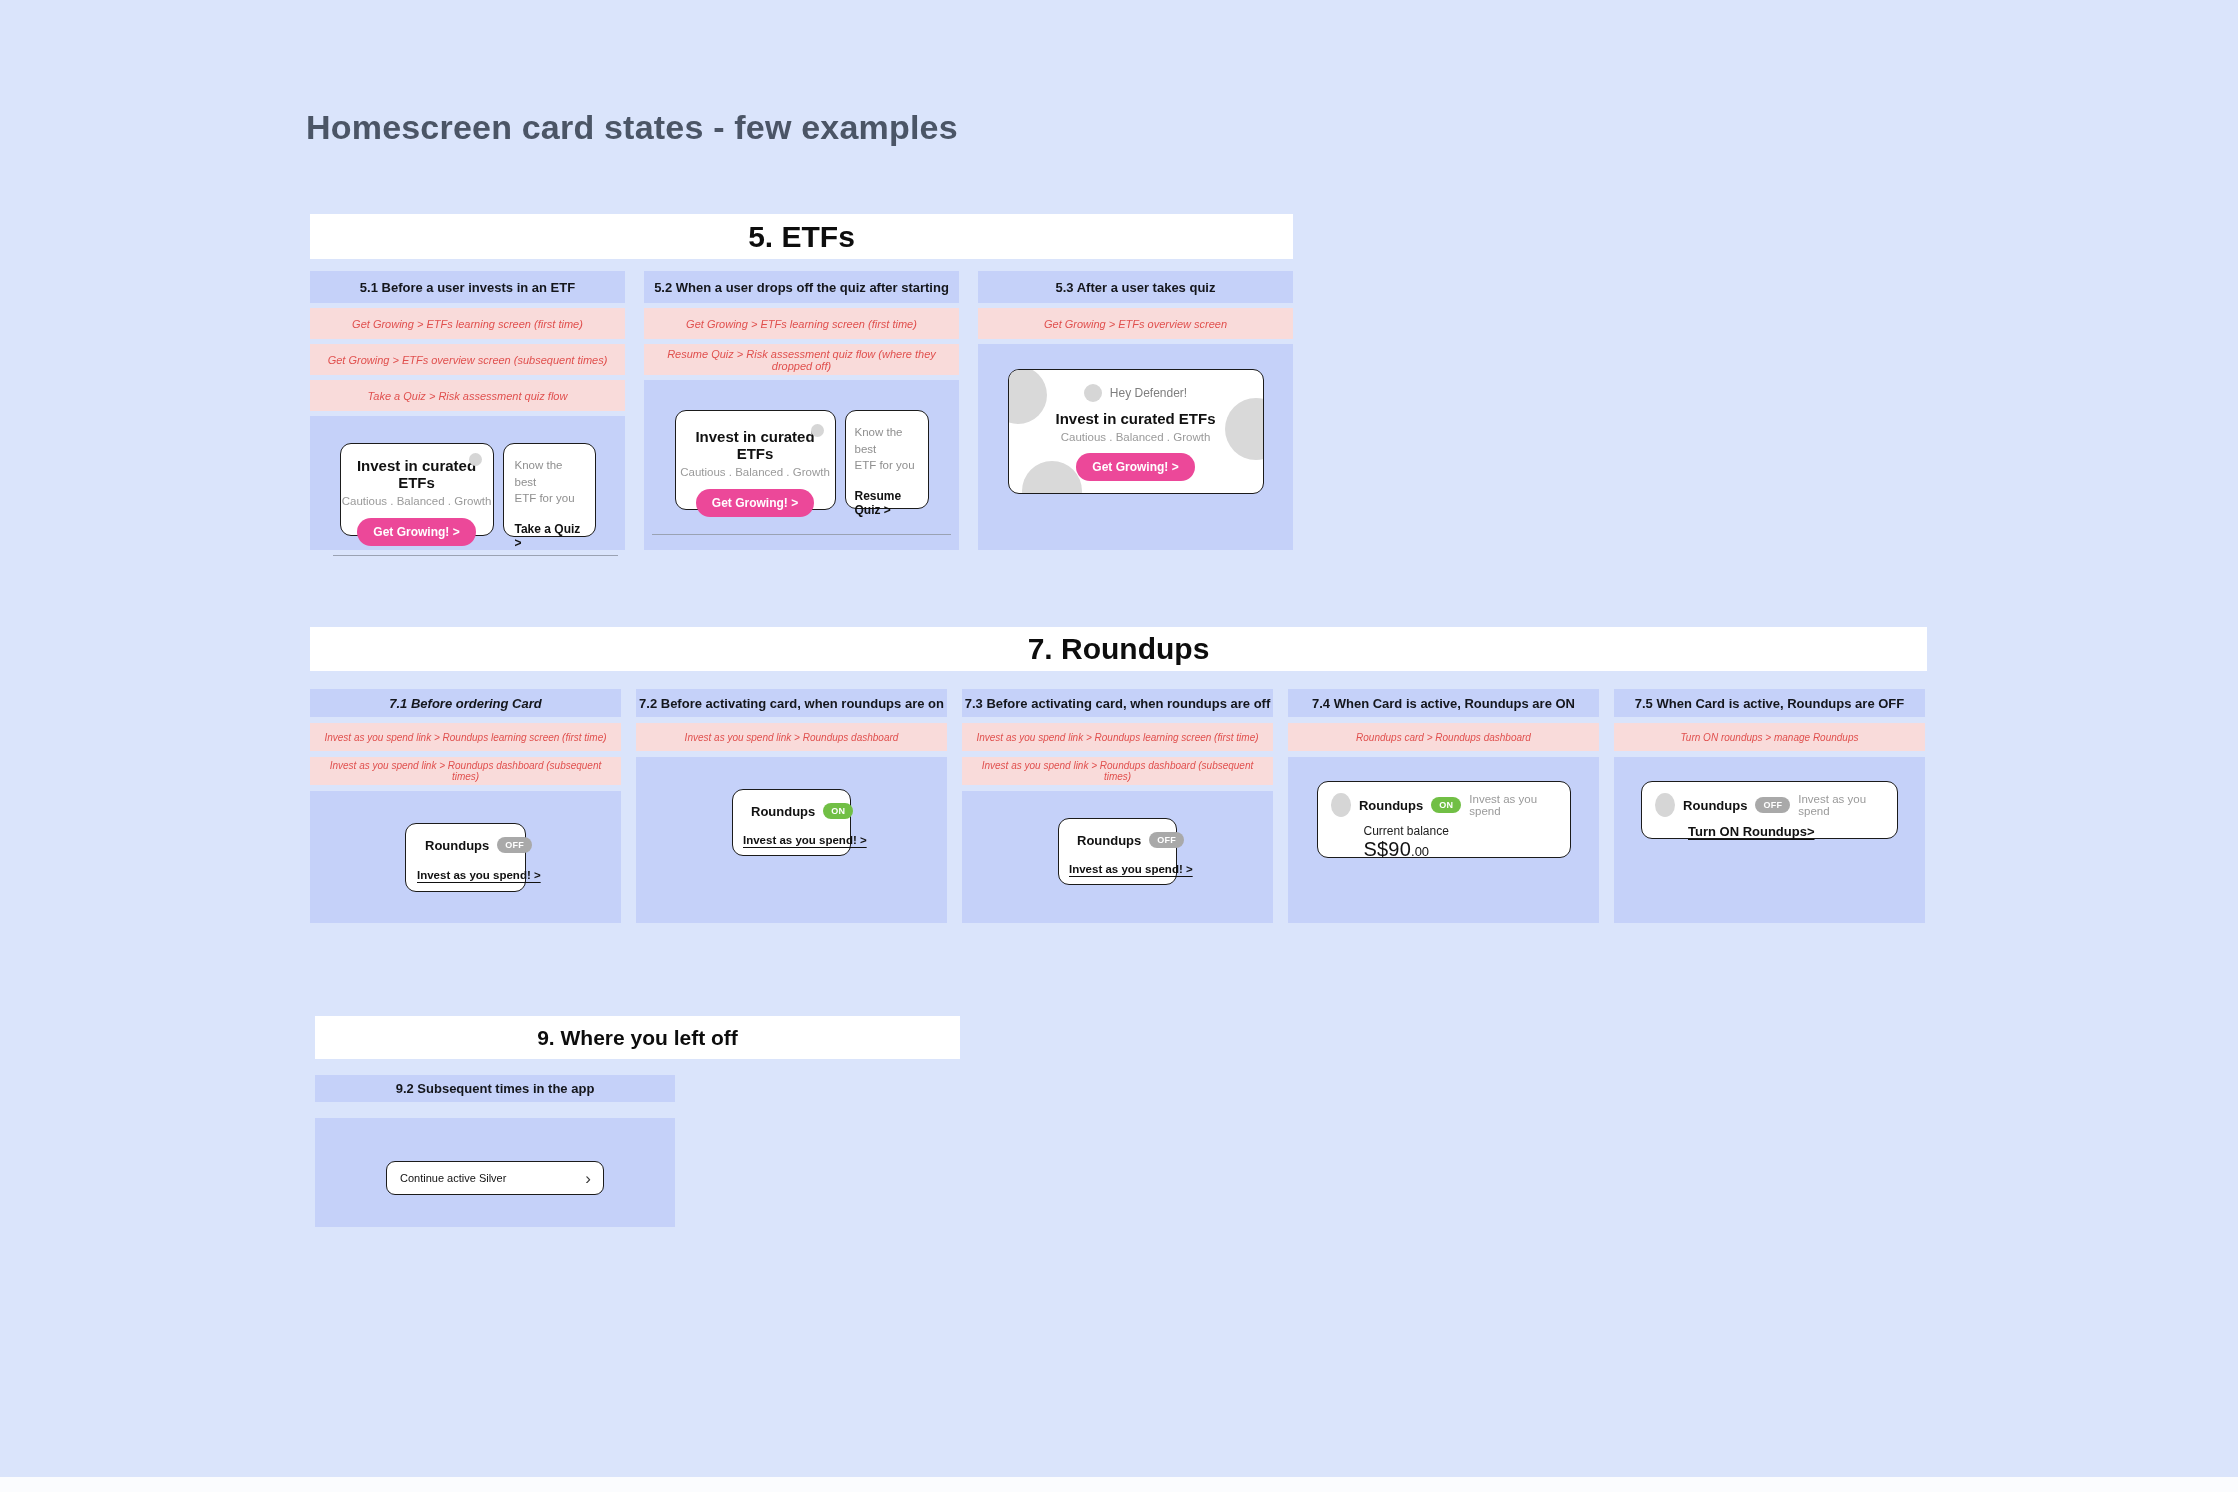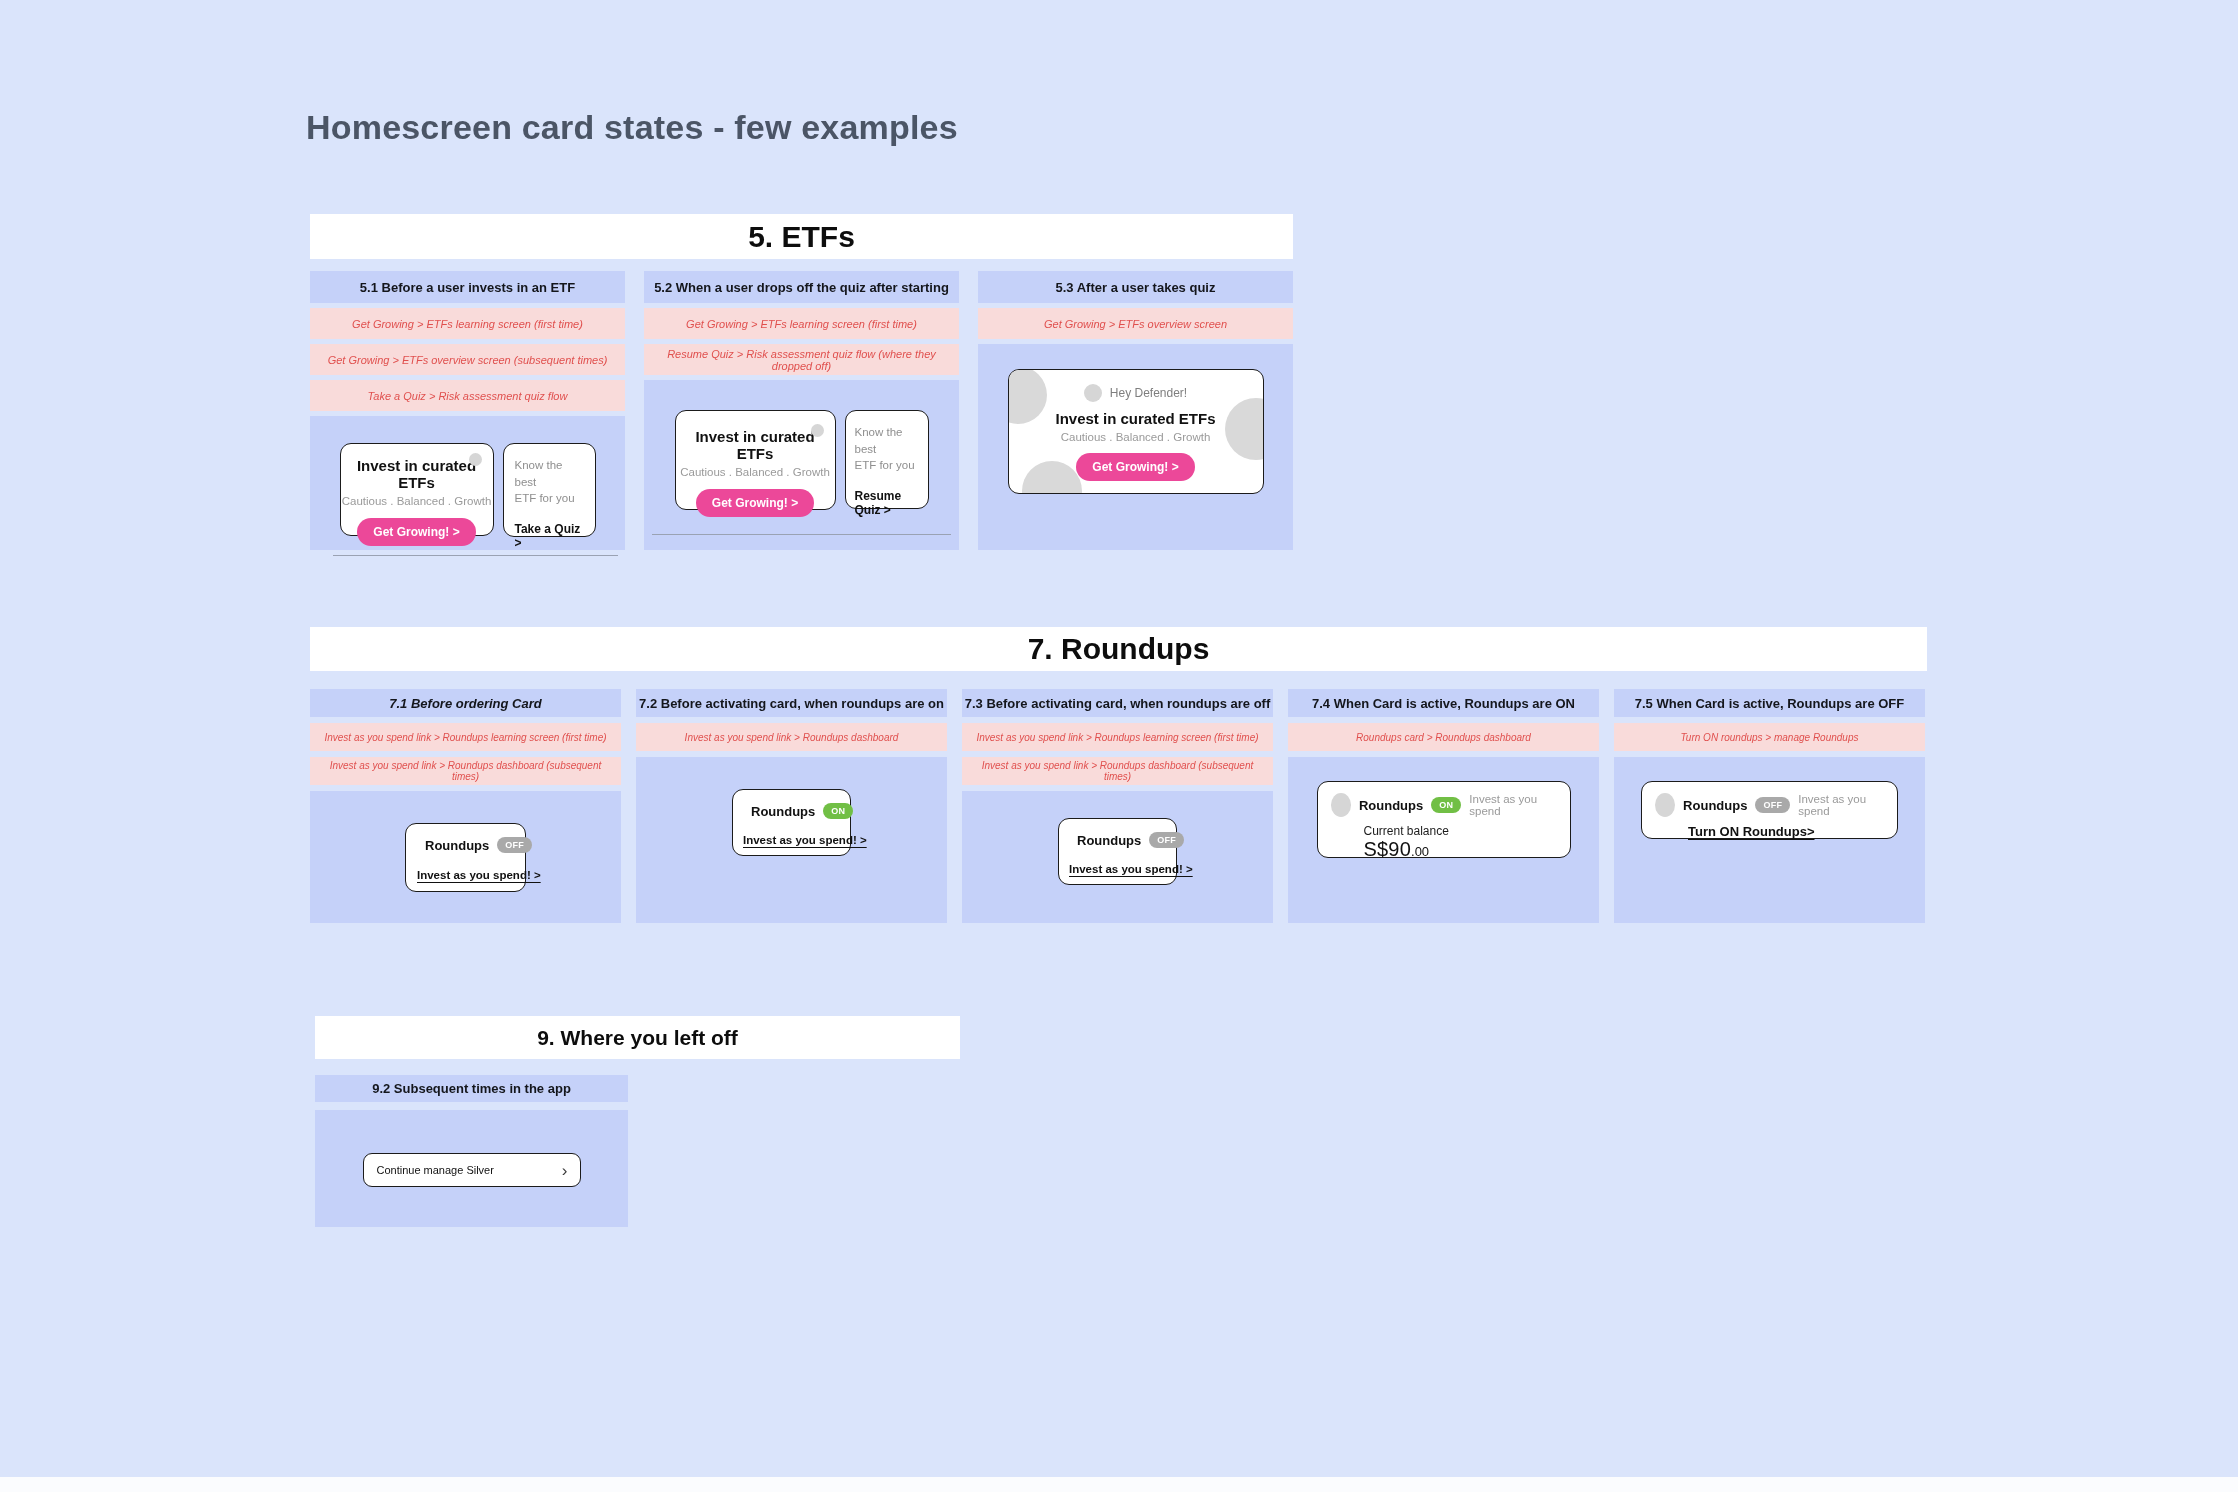--- a/index.html
+++ b/index.html
@@ -251,25 +251,25 @@
       </div>
 
     </div>
   </div>
 
   <div class="section" style="left:315px; top:1016px; width:645px;">
     <div class="section-header" style="height:43px; font-size:21px;">9. Where you left off</div>
     <div class="cols" style="margin-top:16px; gap:19px;">
 
 
-      <div class="col" style="width:313px; height:152px; gap:8px;">
+      <div class="col" style="width:360px; height:152px; gap:16px;">
         <div class="col-header" style="height:27px;">9.2 Subsequent times in the app</div>
         <div class="content">
           <div class="continue-card" style="width:218px; height:34px; margin:43px auto 0;">
-            <span class="continue-label">Continue manage Silver</span>
+            <span class="continue-label">Continue active Silver</span>
             <span class="chev">›</span>
           </div>
         </div>
       </div>
 
     </div>
   </div>
 
   <div class="bottom-strip"></div>
 </div>

